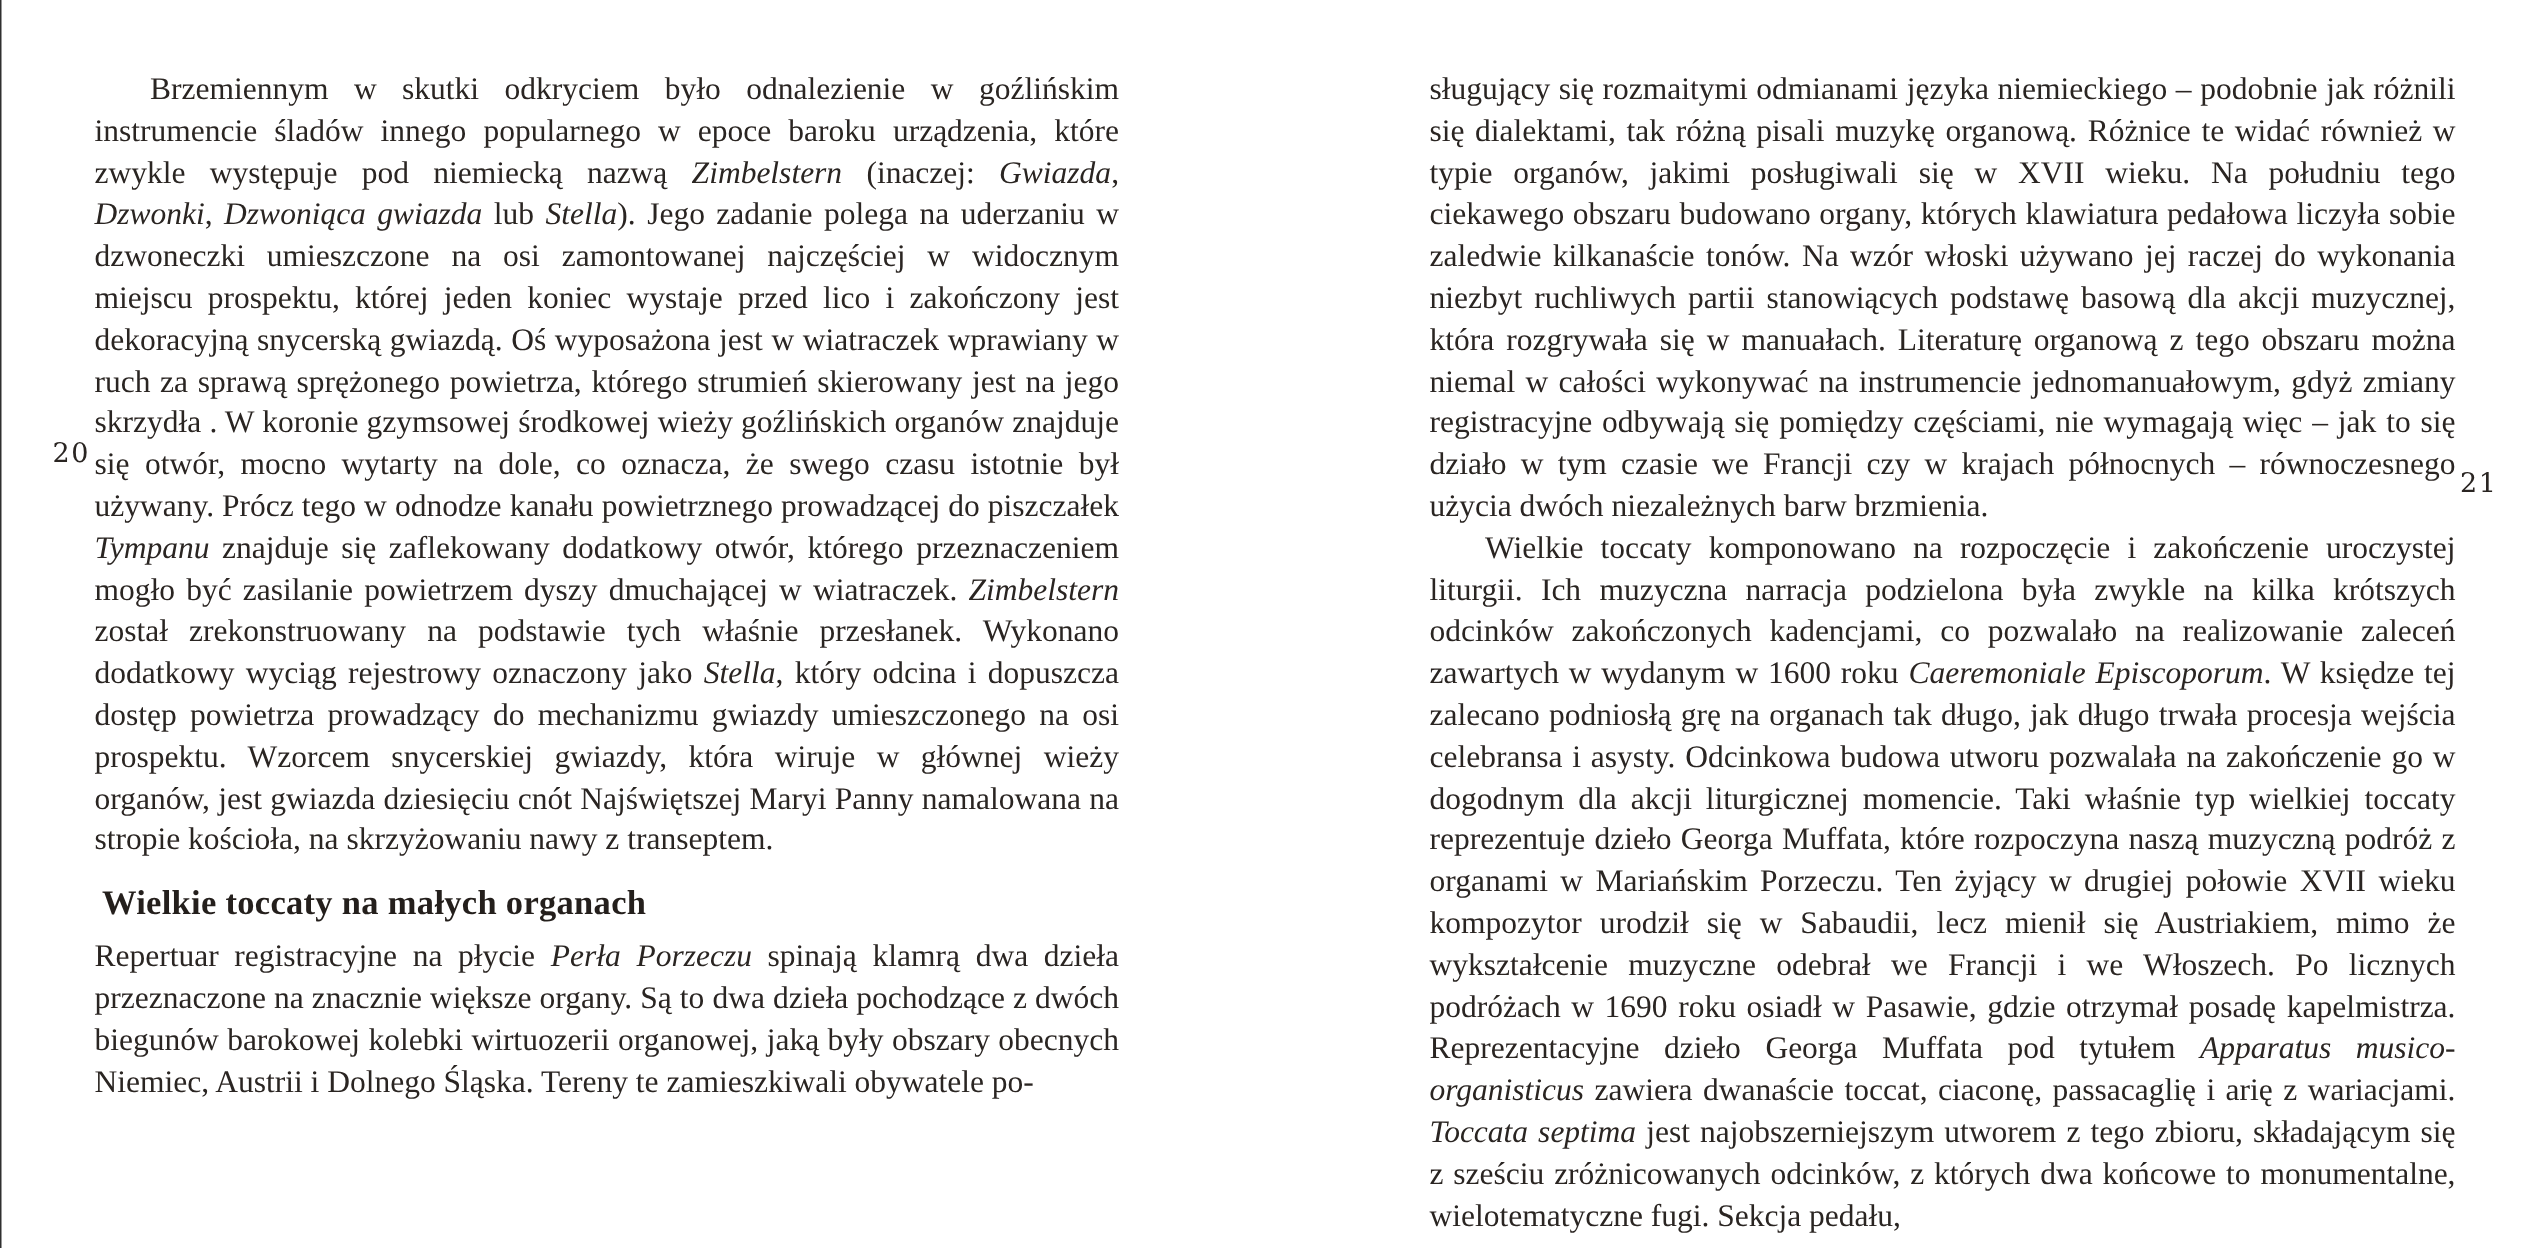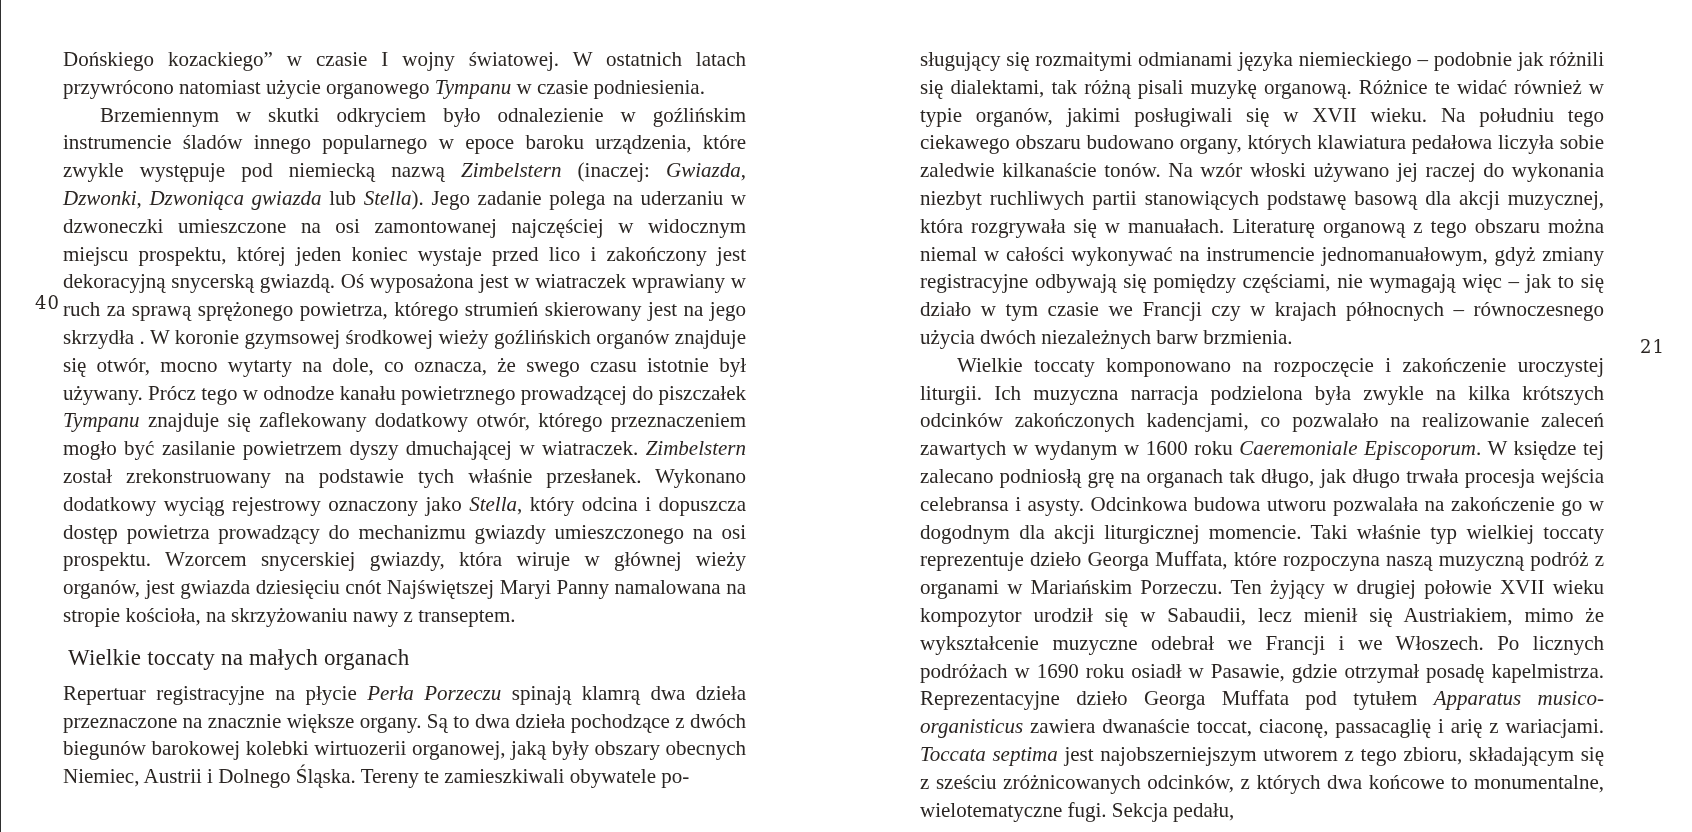--- a/index.html
+++ b/index.html
@@ -21,57 +21,56 @@
     top: 0;
     width: 1px;
     height: 832px;
     background: #2f2f2f;
   }
   .text-col {
     position: absolute;
     top: 46px;
   }
   .col-left  { left: 63px;  width: 683px; }
-  .col-right { left: 920px; width: 684px; }
+  .col-right { left: 953px; width: 684px; }
   p.para {
     margin: 0;
     font-size: 21px;
     line-height: 27.8px;
     text-align: justify;
     color: #2a2522;
   }
   p.para.indent { text-indent: 37px; }
   h2.heading {
     margin: 13px 0 7px 5px;
     font-size: 23px;
     line-height: 30px;
-    font-weight: 400;
+    font-weight: 700;
     letter-spacing: 0.2px;
     color: #241f1c;
   }
   .it { font-style: italic; }
   .page-num {
     position: absolute;
     font-family: "DejaVu Serif", serif;
     font-size: 18px;
     color: #2a2522;
     letter-spacing: 1px;
   }
   #pn-left  { left: 35px;   top: 292px; }
-  #pn-right { left: 1640px; top: 336px; text-align: right; }
+  #pn-right { left: 1640px; top: 312px; text-align: right; }
 </style>
 </head>
 <body>
 
 <div class="scan-edge"></div>
 
-<div class="page-num" id="pn-left">40</div>
+<div class="page-num" id="pn-left">20</div>
 
 <div class="text-col col-left">
-    <p class="para"><span class="">Dońskiego kozackiego” w czasie I wojny światowej. W ostatnich latach przywrócono natomiast użycie organowego </span><span class="it">Tympanu</span><span class=""> w czasie podniesienia.</span></p>
     <p class="para indent"><span class="">Brzemiennym w skutki odkryciem było odnalezienie w goźlińskim instrumencie śladów innego popularnego w epoce baroku urządzenia, które zwykle występuje pod niemiecką nazwą </span><span class="it">Zimbelstern</span><span class=""> (inaczej: </span><span class="it">Gwiazda</span><span class="">, </span><span class="it">Dzwonki</span><span class="">, </span><span class="it">Dzwoniąca gwiazda</span><span class=""> lub </span><span class="it">Stella</span><span class="">). Jego zadanie polega na uderzaniu w dzwoneczki umieszczone na osi zamontowanej najczęściej w widocznym miejscu prospektu, której jeden koniec wystaje przed lico i zakończony jest dekoracyjną snycerską gwiazdą. Oś wyposażona jest w wiatraczek wprawiany w ruch za sprawą sprężonego powietrza, którego strumień skierowany jest na jego skrzydła . W koronie gzymsowej środkowej wieży goźlińskich organów znajduje się otwór, mocno wytarty na dole, co oznacza, że swego czasu istotnie był używany. Prócz tego w odnodze kanału powietrznego prowadzącej do piszczałek </span><span class="it">Tympanu</span><span class=""> znajduje się zaflekowany dodatkowy otwór, którego przeznaczeniem mogło być zasilanie powietrzem dyszy dmuchającej w wiatraczek. </span><span class="it">Zimbelstern</span><span class=""> został zrekonstruowany na podstawie tych właśnie przesłanek. Wykonano dodatkowy wyciąg rejestrowy oznaczony jako </span><span class="it">Stella</span><span class="">, który odcina i dopuszcza dostęp powietrza prowadzący do mechanizmu gwiazdy umieszczonego na osi prospektu. Wzorcem snycerskiej gwiazdy, która wiruje w głównej wieży organów, jest gwiazda dziesięciu cnót Najświętszej Maryi Panny namalowana na stropie kościoła, na skrzyżowaniu nawy z transeptem.</span></p>
     <h2 class="heading">Wielkie toccaty na małych organach</h2>
     <p class="para"><span class="">Repertuar registracyjne na płycie </span><span class="it">Perła Porzeczu</span><span class=""> spinają klamrą dwa dzieła przeznaczone na znacznie większe organy. Są to dwa dzieła pochodzące z dwóch biegunów barokowej kolebki wirtuozerii organowej, jaką były obszary obecnych Niemiec, Austrii i Dolnego Śląska. Tereny te zamieszkiwali obywatele po-</span></p>
   </div>
 
 <div class="text-col col-right">
     <p class="para"><span class="">sługujący się rozmaitymi odmianami języka niemieckiego – podobnie jak różnili się dialektami, tak różną pisali muzykę organową. Różnice te widać również w typie organów, jakimi posługiwali się w XVII wieku. Na południu tego ciekawego obszaru budowano organy, których klawiatura pedałowa liczyła sobie zaledwie kilkanaście tonów. Na wzór włoski używano jej raczej do wykonania niezbyt ruchliwych partii stanowiących podstawę basową dla akcji muzycznej, która rozgrywała się w manuałach. Literaturę organową z tego obszaru można niemal w całości wykonywać na instrumencie jednomanuałowym, gdyż zmiany registracyjne odbywają się pomiędzy częściami, nie wymagają więc – jak to się działo w tym czasie we Francji czy w krajach północnych – równoczesnego użycia dwóch niezależnych barw brzmienia.</span></p>
     <p class="para indent"><span class="">Wielkie toccaty komponowano na rozpoczęcie i zakończenie uroczystej liturgii. Ich muzyczna narracja podzielona była zwykle na kilka krótszych odcinków zakończonych kadencjami, co pozwalało na realizowanie zaleceń zawartych w wydanym w 1600 roku </span><span class="it">Caeremoniale Episcoporum</span><span class="">. W księdze tej zalecano podniosłą grę na organach tak długo, jak długo trwała procesja wejścia celebransa i asysty. Odcinkowa budowa utworu pozwalała na zakończenie go w dogodnym dla akcji liturgicznej momencie. Taki właśnie typ wielkiej toccaty reprezentuje dzieło Georga Muffata, które rozpoczyna naszą muzyczną podróż z organami w Mariańskim Porzeczu. Ten żyjący w drugiej połowie XVII wieku kompozytor urodził się w Sabaudii, lecz mienił się Austriakiem, mimo że wykształcenie muzyczne odebrał we Francji i we Włoszech. Po licznych podróżach w 1690 roku osiadł w Pasawie, gdzie otrzymał posadę kapelmistrza. Reprezentacyjne dzieło Georga Muffata pod tytułem </span><span class="it">Apparatus musico-organisticus</span><span class=""> zawiera dwanaście toccat, ciaconę, passacaglię i arię z wariacjami. </span><span class="it">Toccata septima</span><span class=""> jest najobszerniejszym utworem z tego zbioru, składającym się z sześciu zróżnicowanych odcinków, z których dwa końcowe to monumentalne, wielotematyczne fugi. Sekcja pedału,</span></p>
   </div>
 

